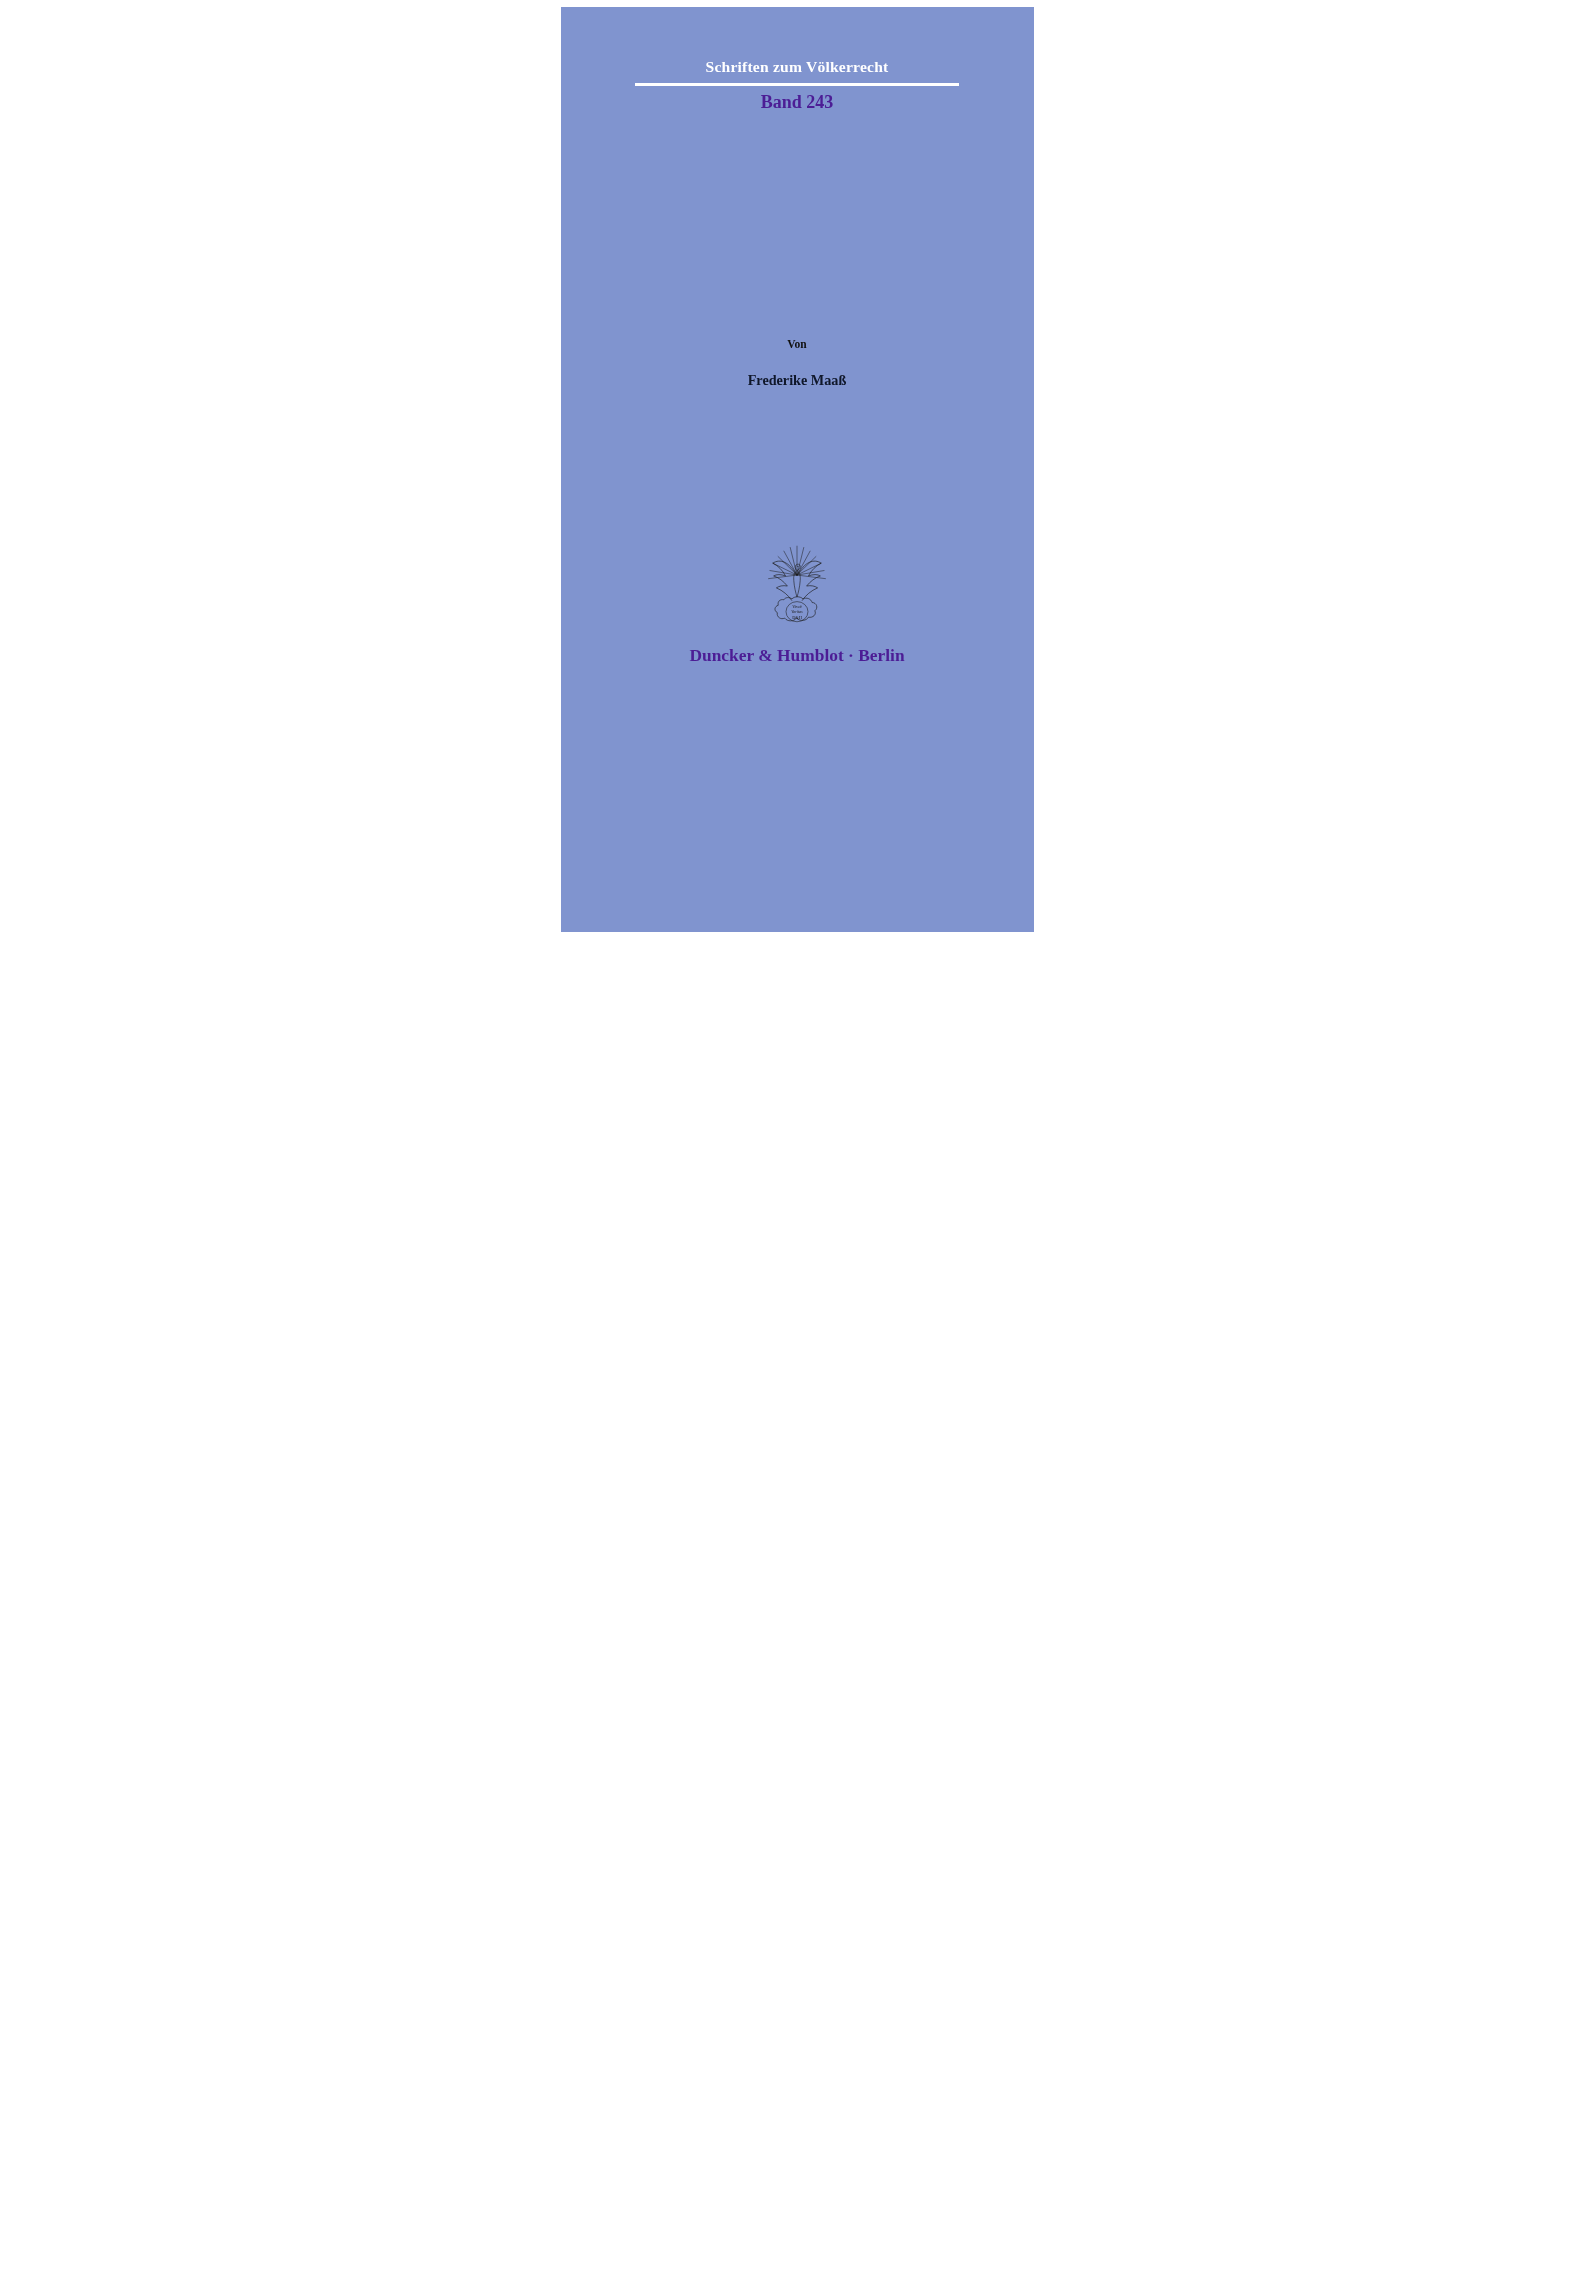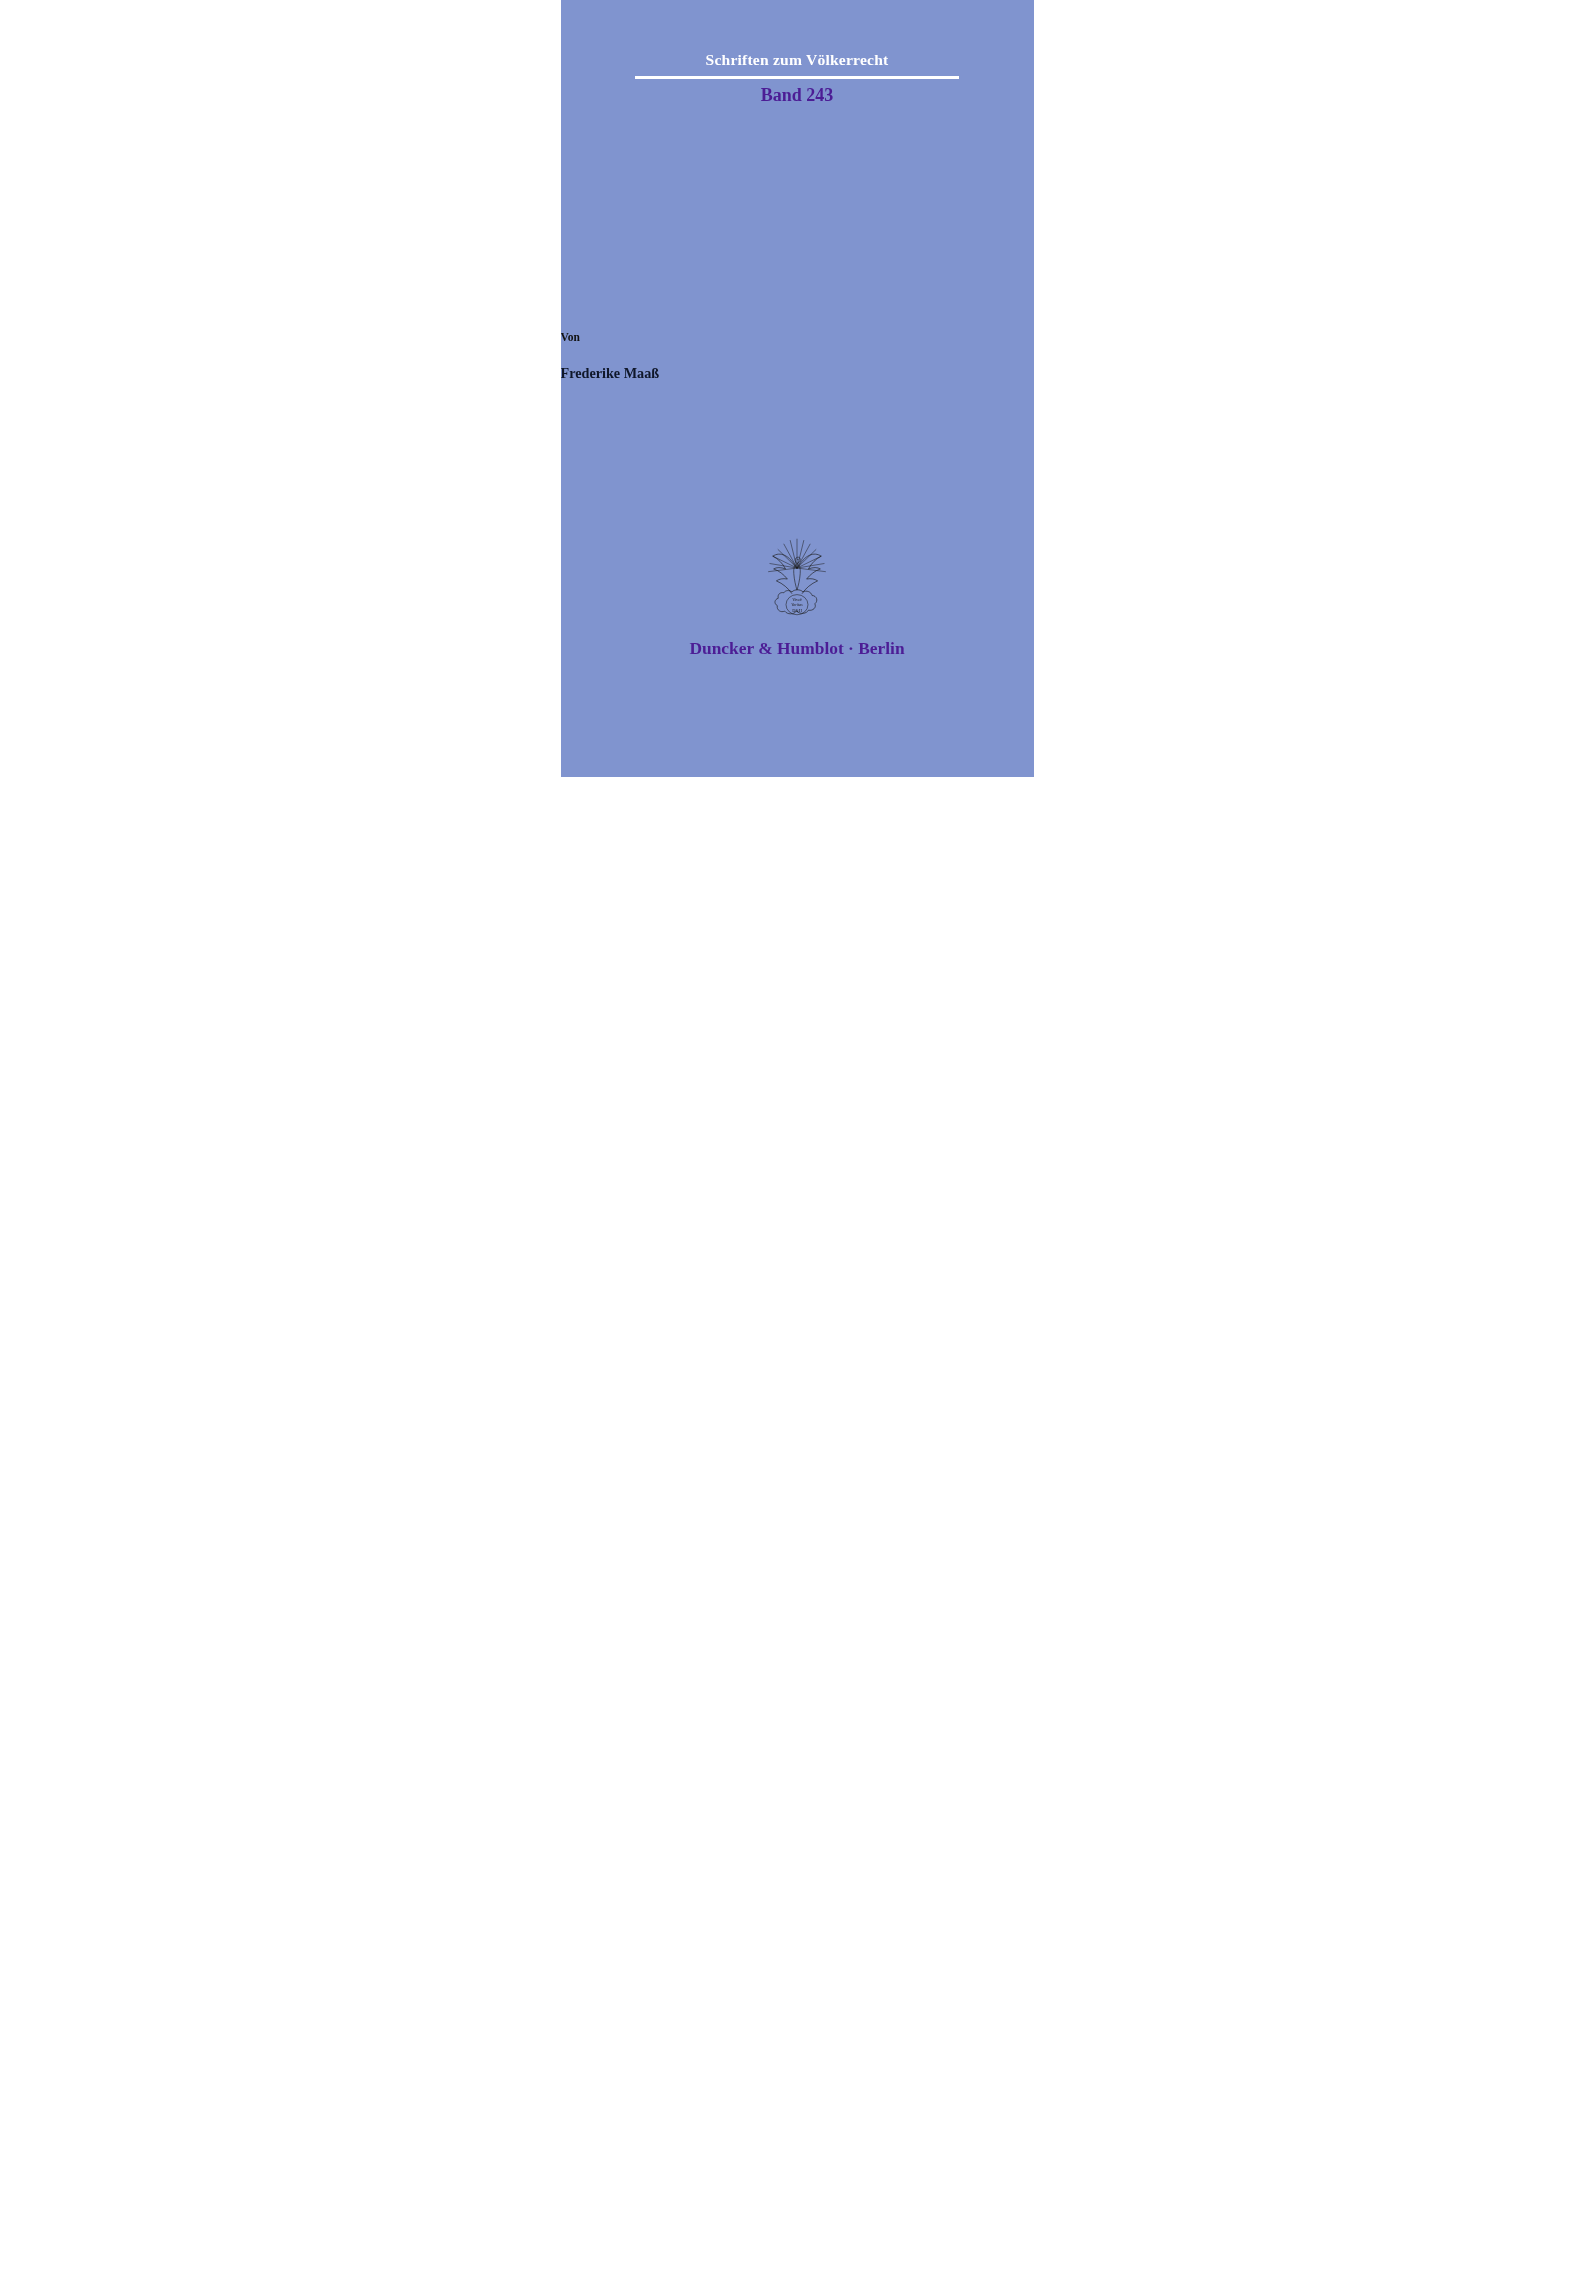--- a/index.html
+++ b/index.html
@@ -6,22 +6,22 @@
     margin: 0;
     padding: 0;
   }
   body {
     background: #ffffff;
     font-family: "Liberation Serif", serif;
   }
   .cover {
     position: relative;
     width: 473px;
-    height: 777px;
-    margin: 0 auto;
+    height: 925px;
+    margin: 7px auto;
     background: #8094cf;
     overflow: hidden;
   }
   .series-block {
     position: absolute;
     top: 51px;
     left: 0;
     right: 0;
     text-align: center;
   }
@@ -56,21 +56,21 @@
     font-weight: bold;
     font-size: 18.4px;
     line-height: 1.38;
     color: #111111;
   }
   .byline {
     position: absolute;
     top: 331px;
     left: 0;
     right: 0;
-    text-align: left;
+    text-align: center;
   }
   .byline .von {
     font-family: "Liberation Serif", serif;
     font-weight: bold;
     font-size: 11.5px;
     color: #111111;
   }
   .byline .author {
     margin-top: 22px;
     font-family: "Liberation Serif", serif;

